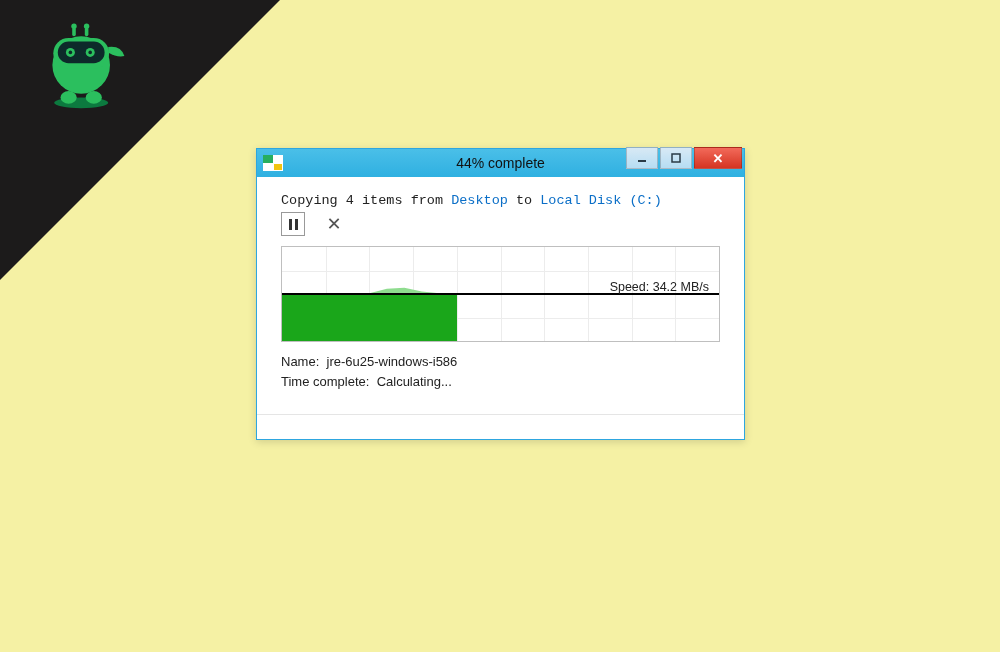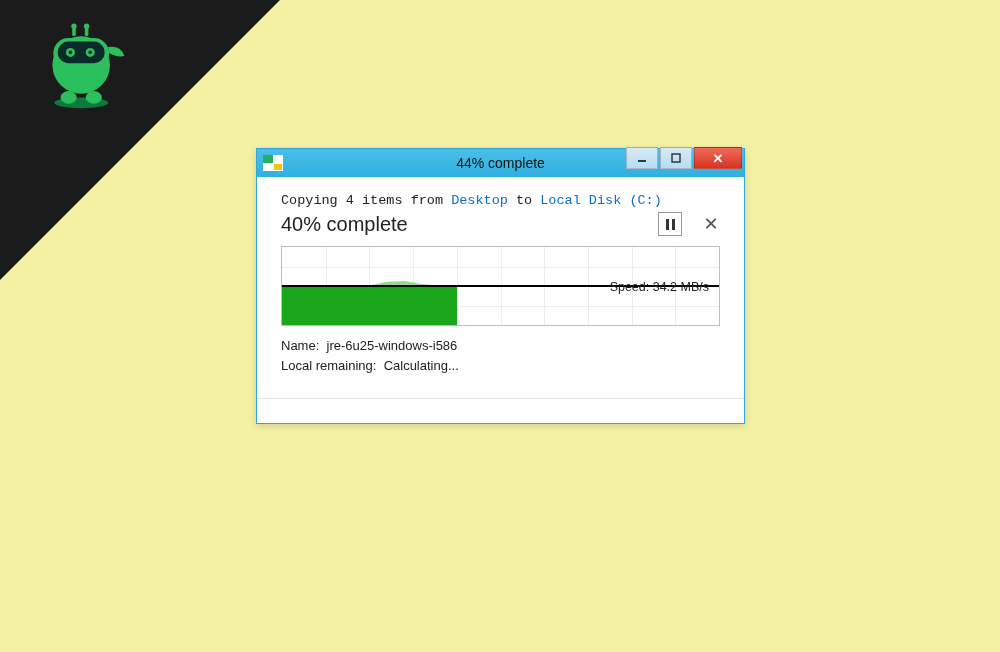--- a/index.html
+++ b/index.html
@@ -132,21 +132,21 @@
   width: 3px; height: 11px; background: #333;
 }
 .cancel-btn {
   font-size: 18px; color: #555; cursor: pointer;
   width: 18px; text-align: center;
 }
 
 
 .chart-wrap {
   border: 1px solid #bfbfbf;
-  height: 80px;
+  height: 96px;
   position: relative;
   background: #ffffff;
   margin-bottom: 10px;
 }
 .chart-grid {
   position: absolute; inset: 0;
 }
 .chart-grid .vline {
   position: absolute; top: 0; bottom: 0; width: 1px; background: #ececec;
 }
@@ -246,21 +246,20 @@
     </div>
   </div>
 
   <div class="dialog-body">
 
     <div class="copy-line">
       <span>Copying </span><span>4 items</span><span> from </span><a href="#">Desktop</a><span> to </span><a href="#">Local Disk (C:)</a>
     </div>
 
     <div class="progress-row">
-      <div class="progress-text">40% complete</div>
       <div class="progress-controls">
         <div class="pause-btn">
           <div class="bars">
               <span></span>
               <span></span>
             </div>
         </div>
         <div class="cancel-btn">
           <span>✕</span>
         </div>
@@ -291,21 +290,21 @@
       <div class="mid-line"></div>
       <div class="speed-label">Speed: 34.2 MB/s</div>
     </div>
 
     <div class="details">
       <div>
         <span class="lbl">Name:</span>
         &nbsp;<span class="val">jre-6u25-windows-i586</span>
       </div>
       <div>
-        <span class="lbl">Local remaining:</span>
+        <span class="lbl">Time complete:</span>
         &nbsp;<span class="val">Calculating...</span>
       </div>
     </div>
 
     <div class="divider"></div>
 
 
   </div>
 </div>
 

